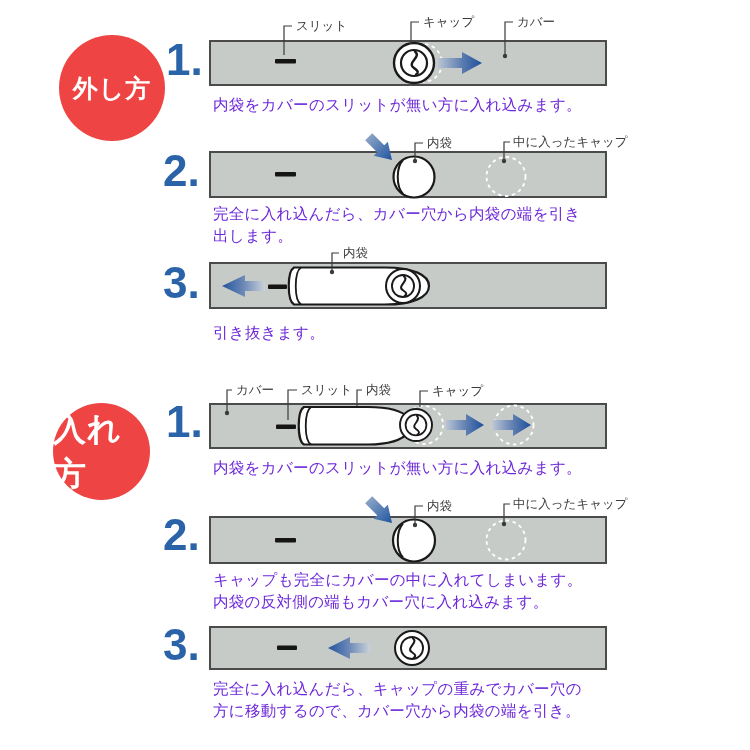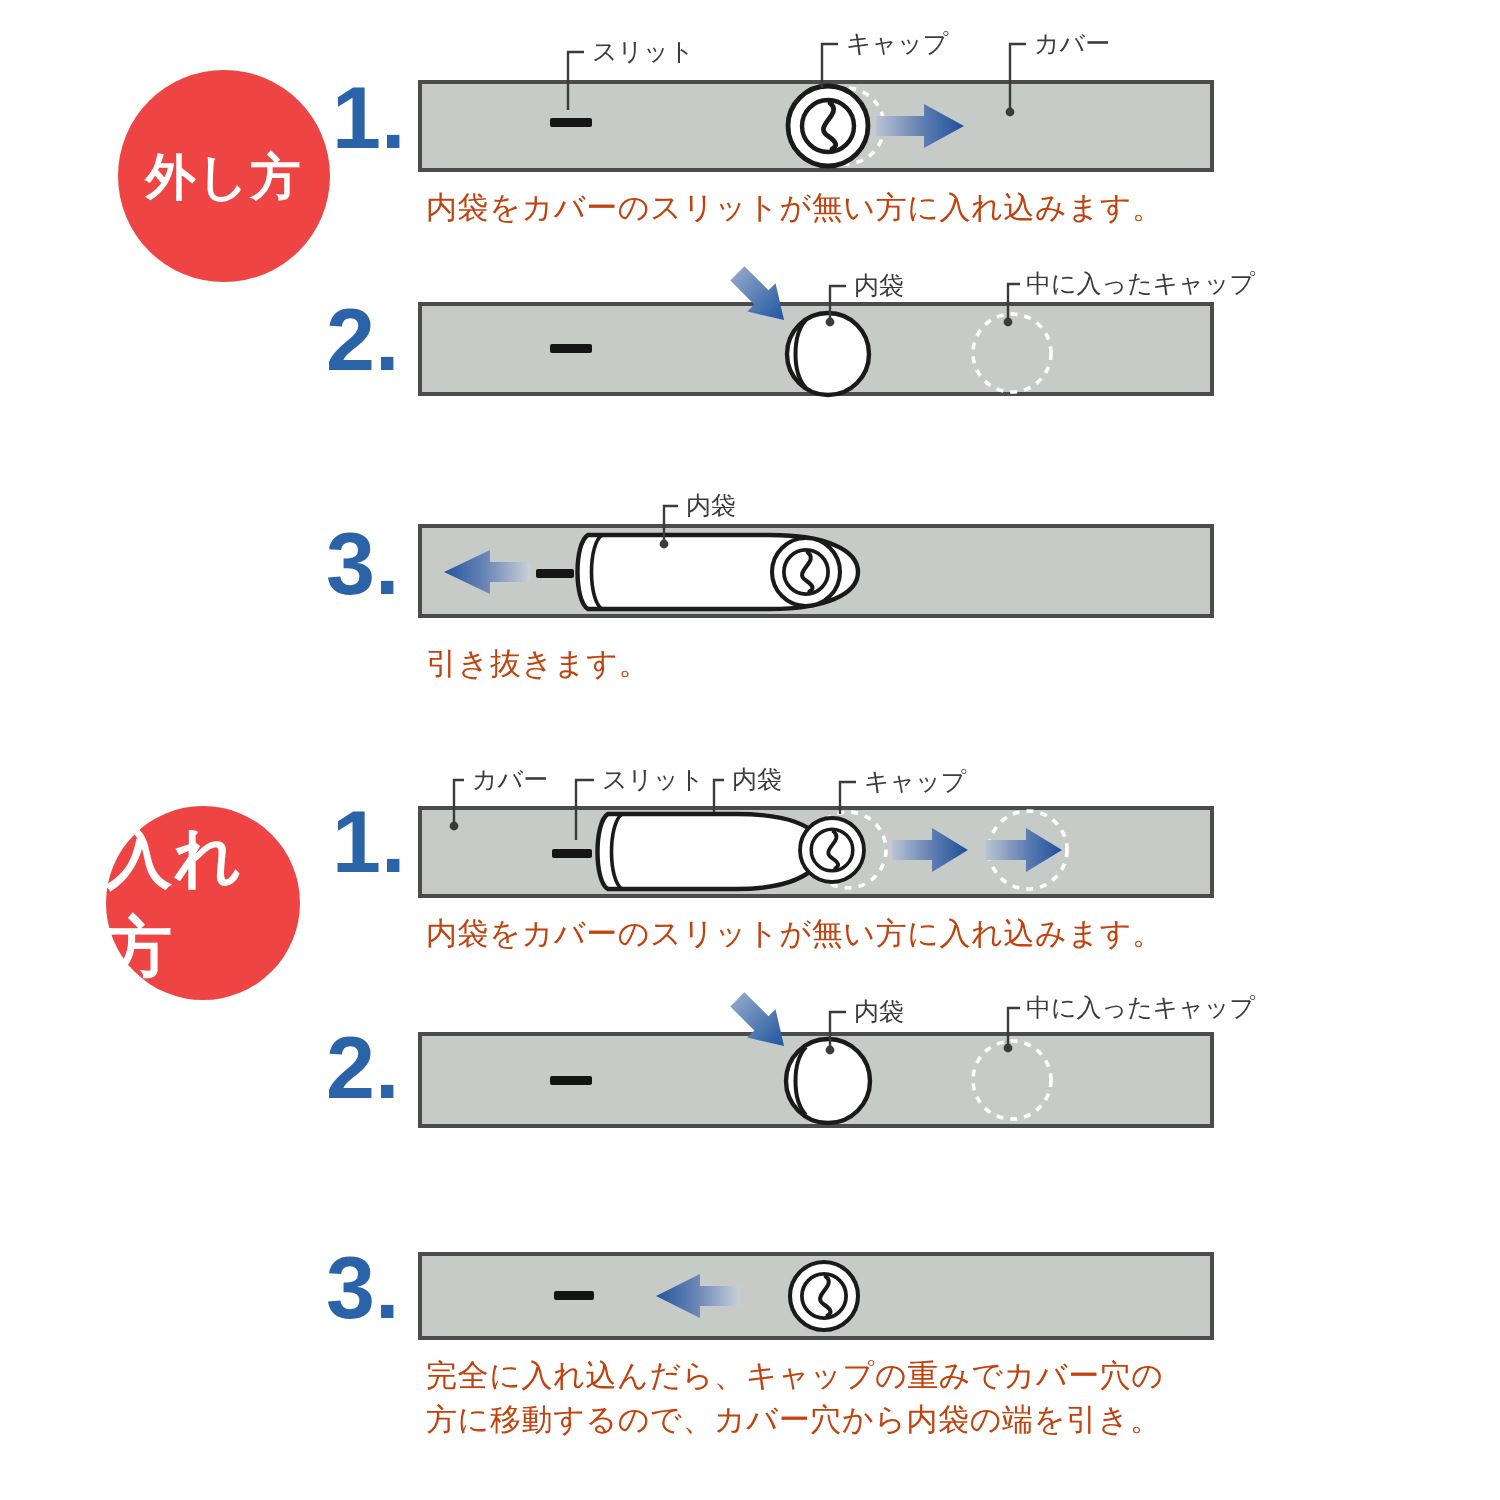--- a/index.html
+++ b/index.html
@@ -14,21 +14,21 @@
     position:absolute;border-radius:50%;background:#ef4444;color:#ffffff;
     display:flex;align-items:center;justify-content:center;
     font-weight:700;letter-spacing:1px;
   }
   .badge1{left:59px;top:35px;width:106px;height:106px;font-size:25px;}
   .badge2{left:53px;top:403px;width:97px;height:97px;font-size:33px;}
   .stepnum{
     position:absolute;font-size:44px;font-weight:700;color:#2b63a9;line-height:1;
   }
   .caption{
-    position:absolute;left:213px;font-size:15.5px;line-height:21.5px;color:#c2410c;
+    position:absolute;left:213px;font-size:15.5px;line-height:21.5px;color:#6d28d9;
     letter-spacing:0.3px;white-space:nowrap;
   }
 </style>
 </head>
 <body>
 
 <div id="stage">
 
 <svg width="750" height="750" viewBox="0 0 750 750">
   <defs>
@@ -149,24 +149,32 @@
 <div class="stepnum" style="left:166px;top:38px">1.</div>
 <div class="stepnum" style="left:163px;top:149px">2.</div>
 <div class="stepnum" style="left:163px;top:261px">3.</div>
 <div class="stepnum" style="left:166px;top:400px">1.</div>
 <div class="stepnum" style="left:163px;top:513px">2.</div>
 <div class="stepnum" style="left:163px;top:623px">3.</div>
 
 <div class="caption" style="top:94px">
   <div>内袋をカバーのスリットが無い方に入れ込みます。</div>
 </div>
+<div class="caption" style="top:203px">
+  <div>完全に入れ込んだら、カバー穴から内袋の端を引き</div>
+  <div>出します。</div>
+</div>
 <div class="caption" style="top:322px">
   <div>引き抜きます。</div>
 </div>
 <div class="caption" style="top:457px">
   <div>内袋をカバーのスリットが無い方に入れ込みます。</div>
+</div>
+<div class="caption" style="top:569px">
+  <div>キャップも完全にカバーの中に入れてしまいます。</div>
+  <div>内袋の反対側の端もカバー穴に入れ込みます。</div>
 </div>
 <div class="caption" style="top:678px">
   <div>完全に入れ込んだら、キャップの重みでカバー穴の</div>
   <div>方に移動するので、カバー穴から内袋の端を引き。</div>
 </div>
 
 </div>
 
 </body></html>

